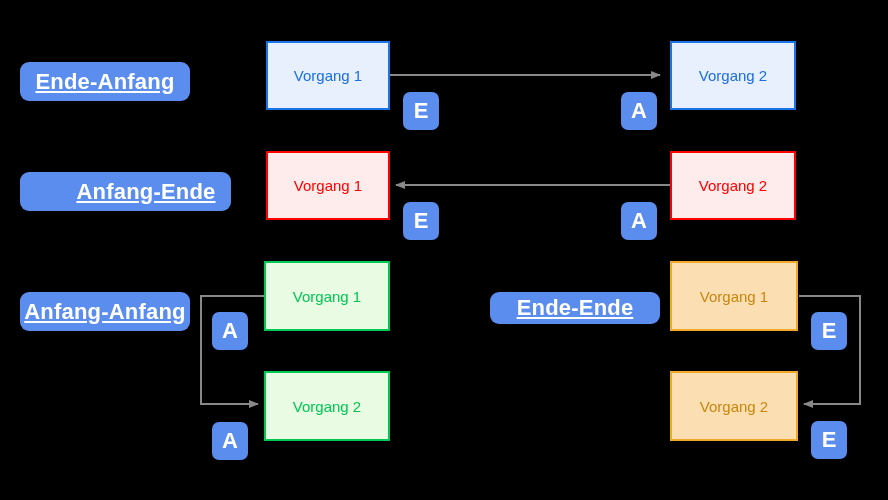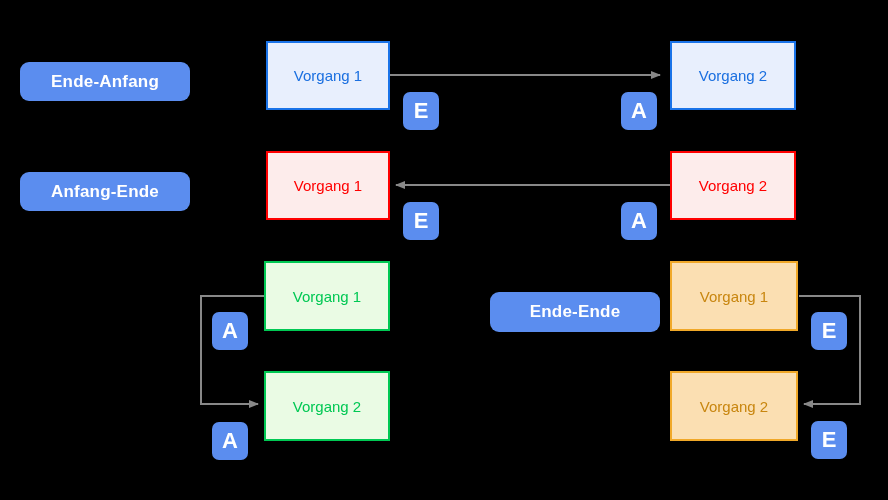--- a/index.html
+++ b/index.html
@@ -11,23 +11,24 @@
   .stage{position:absolute;left:0;top:0;width:888px;height:500px;}
 
   
   .pill{
     position:absolute;
     background:#5b8def;
     border-radius:9px;
     display:flex;align-items:center;justify-content:center;
     color:#ffffff;
     font-weight:bold;
-    font-size:17px;
+    font-size:22px;
     letter-spacing:.2px;
     white-space:nowrap;
+    text-decoration:underline;
   }
 
   
   .task{
     position:absolute;
     border-radius:0;
     border:2px solid #1a73e8;
     display:flex;align-items:center;justify-content:center;
     font-size:15px;
     box-sizing:border-box;
@@ -88,44 +89,45 @@
   <div class="task blue" style="left:266px;top:41px;width:124px;height:69px;">
     <span>Vorgang 1</span>
   </div>
   <div class="badge" style="left:403px;top:92px;">E</div>
 
   <div class="task blue" style="left:670px;top:41px;width:126px;height:69px;">
     <span>Vorgang 2</span>
   </div>
   <div class="badge" style="left:621px;top:92px;">A</div>
 
-  <div class="pill" style="left:20px;top:172px;width:170px;height:39px;">Anfang-Ende</div>
+  <div class="pill" style="left:20px;top:172px;width:170px;height:39px;padding-left:41px;">Anfang-Ende</div>
 
   <div class="task red" style="left:266px;top:151px;width:124px;height:69px;">
     <span>Vorgang 1</span>
   </div>
   <div class="badge" style="left:403px;top:202px;">E</div>
 
   <div class="task red" style="left:670px;top:151px;width:126px;height:69px;">
     <span>Vorgang 2</span>
   </div>
   <div class="badge" style="left:621px;top:202px;">A</div>
 
+  <div class="pill" style="left:20px;top:292px;width:170px;height:39px;">Anfang-Anfang</div>
 
   <div class="task green" style="left:264px;top:261px;width:126px;height:70px;">
     <span>Vorgang 1</span>
   </div>
   <div class="badge" style="left:212px;top:312px;">A</div>
 
   <div class="task green" style="left:264px;top:371px;width:126px;height:70px;">
     <span>Vorgang 2</span>
   </div>
   <div class="badge" style="left:212px;top:422px;">A</div>
 
-  <div class="pill" style="left:490px;top:292px;width:170px;height:40px;">Ende-Ende</div>
+  <div class="pill" style="left:490px;top:292px;width:170px;height:32px;">Ende-Ende</div>
 
   <div class="task orange" style="left:670px;top:261px;width:128px;height:70px;">
     <span>Vorgang 1</span>
   </div>
   <div class="badge" style="left:811px;top:312px;">E</div>
 
   <div class="task orange" style="left:670px;top:371px;width:128px;height:70px;">
     <span>Vorgang 2</span>
   </div>
   <div class="badge" style="left:811px;top:421px;">E</div>

